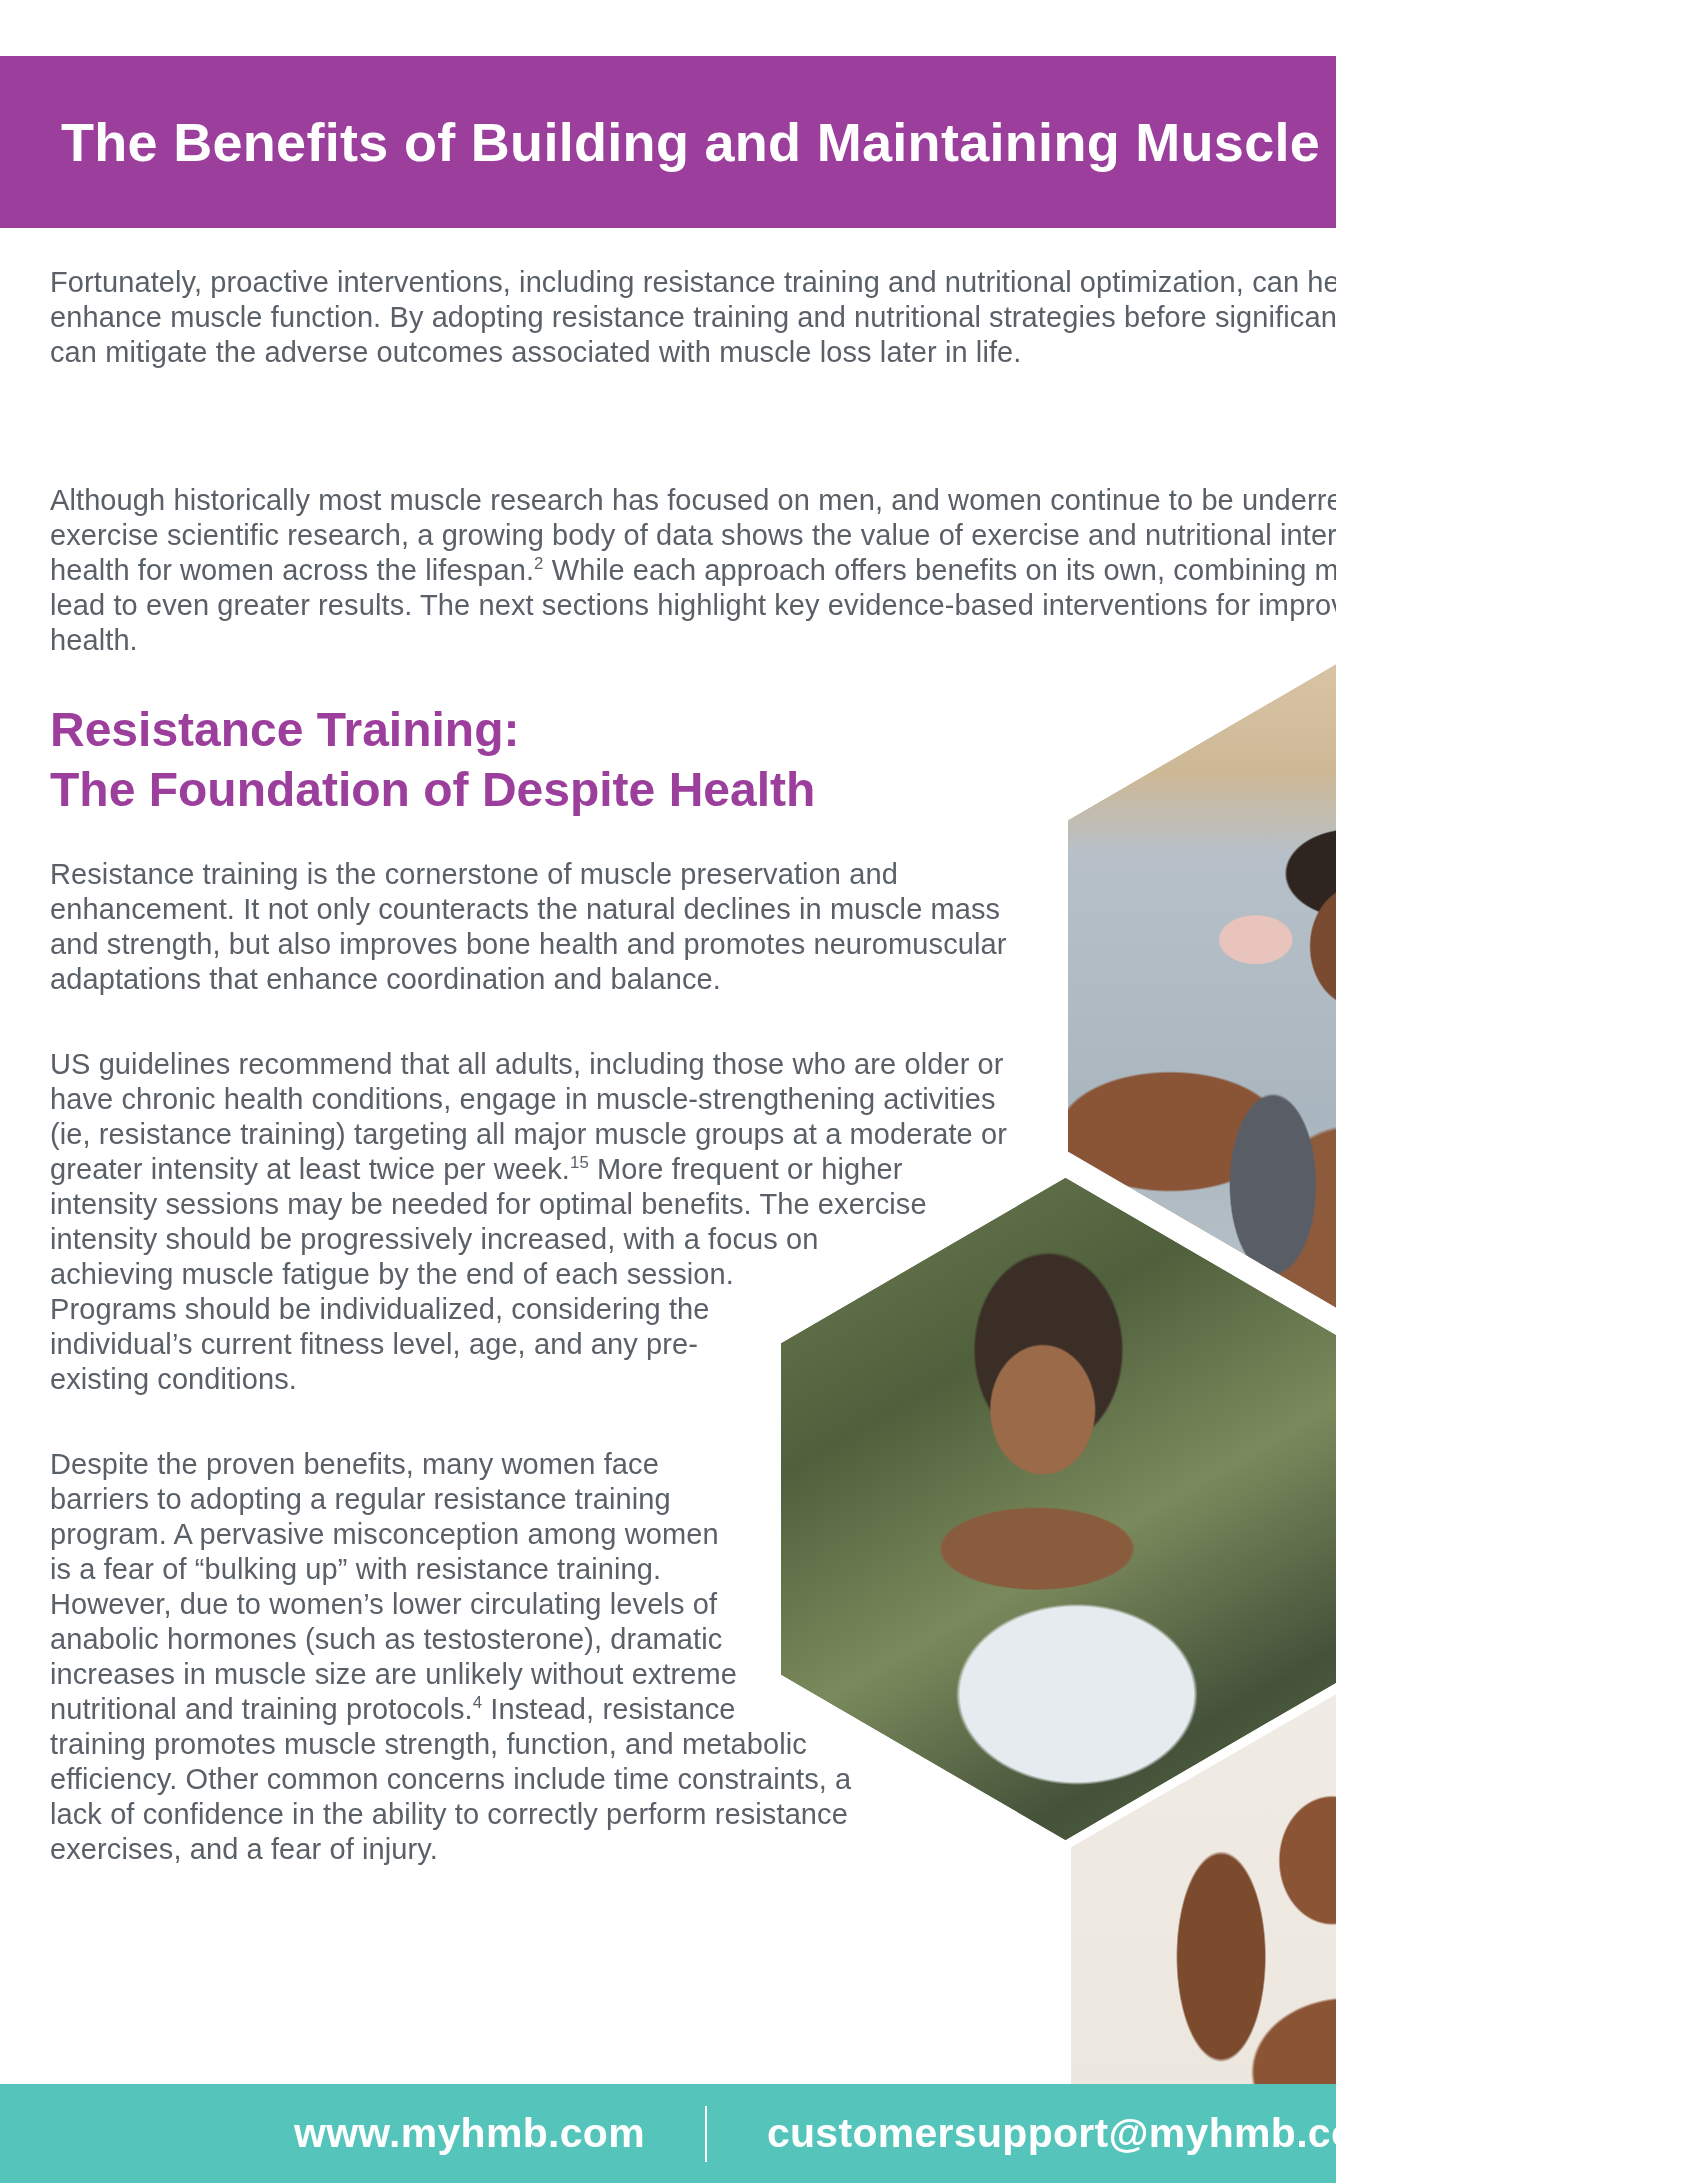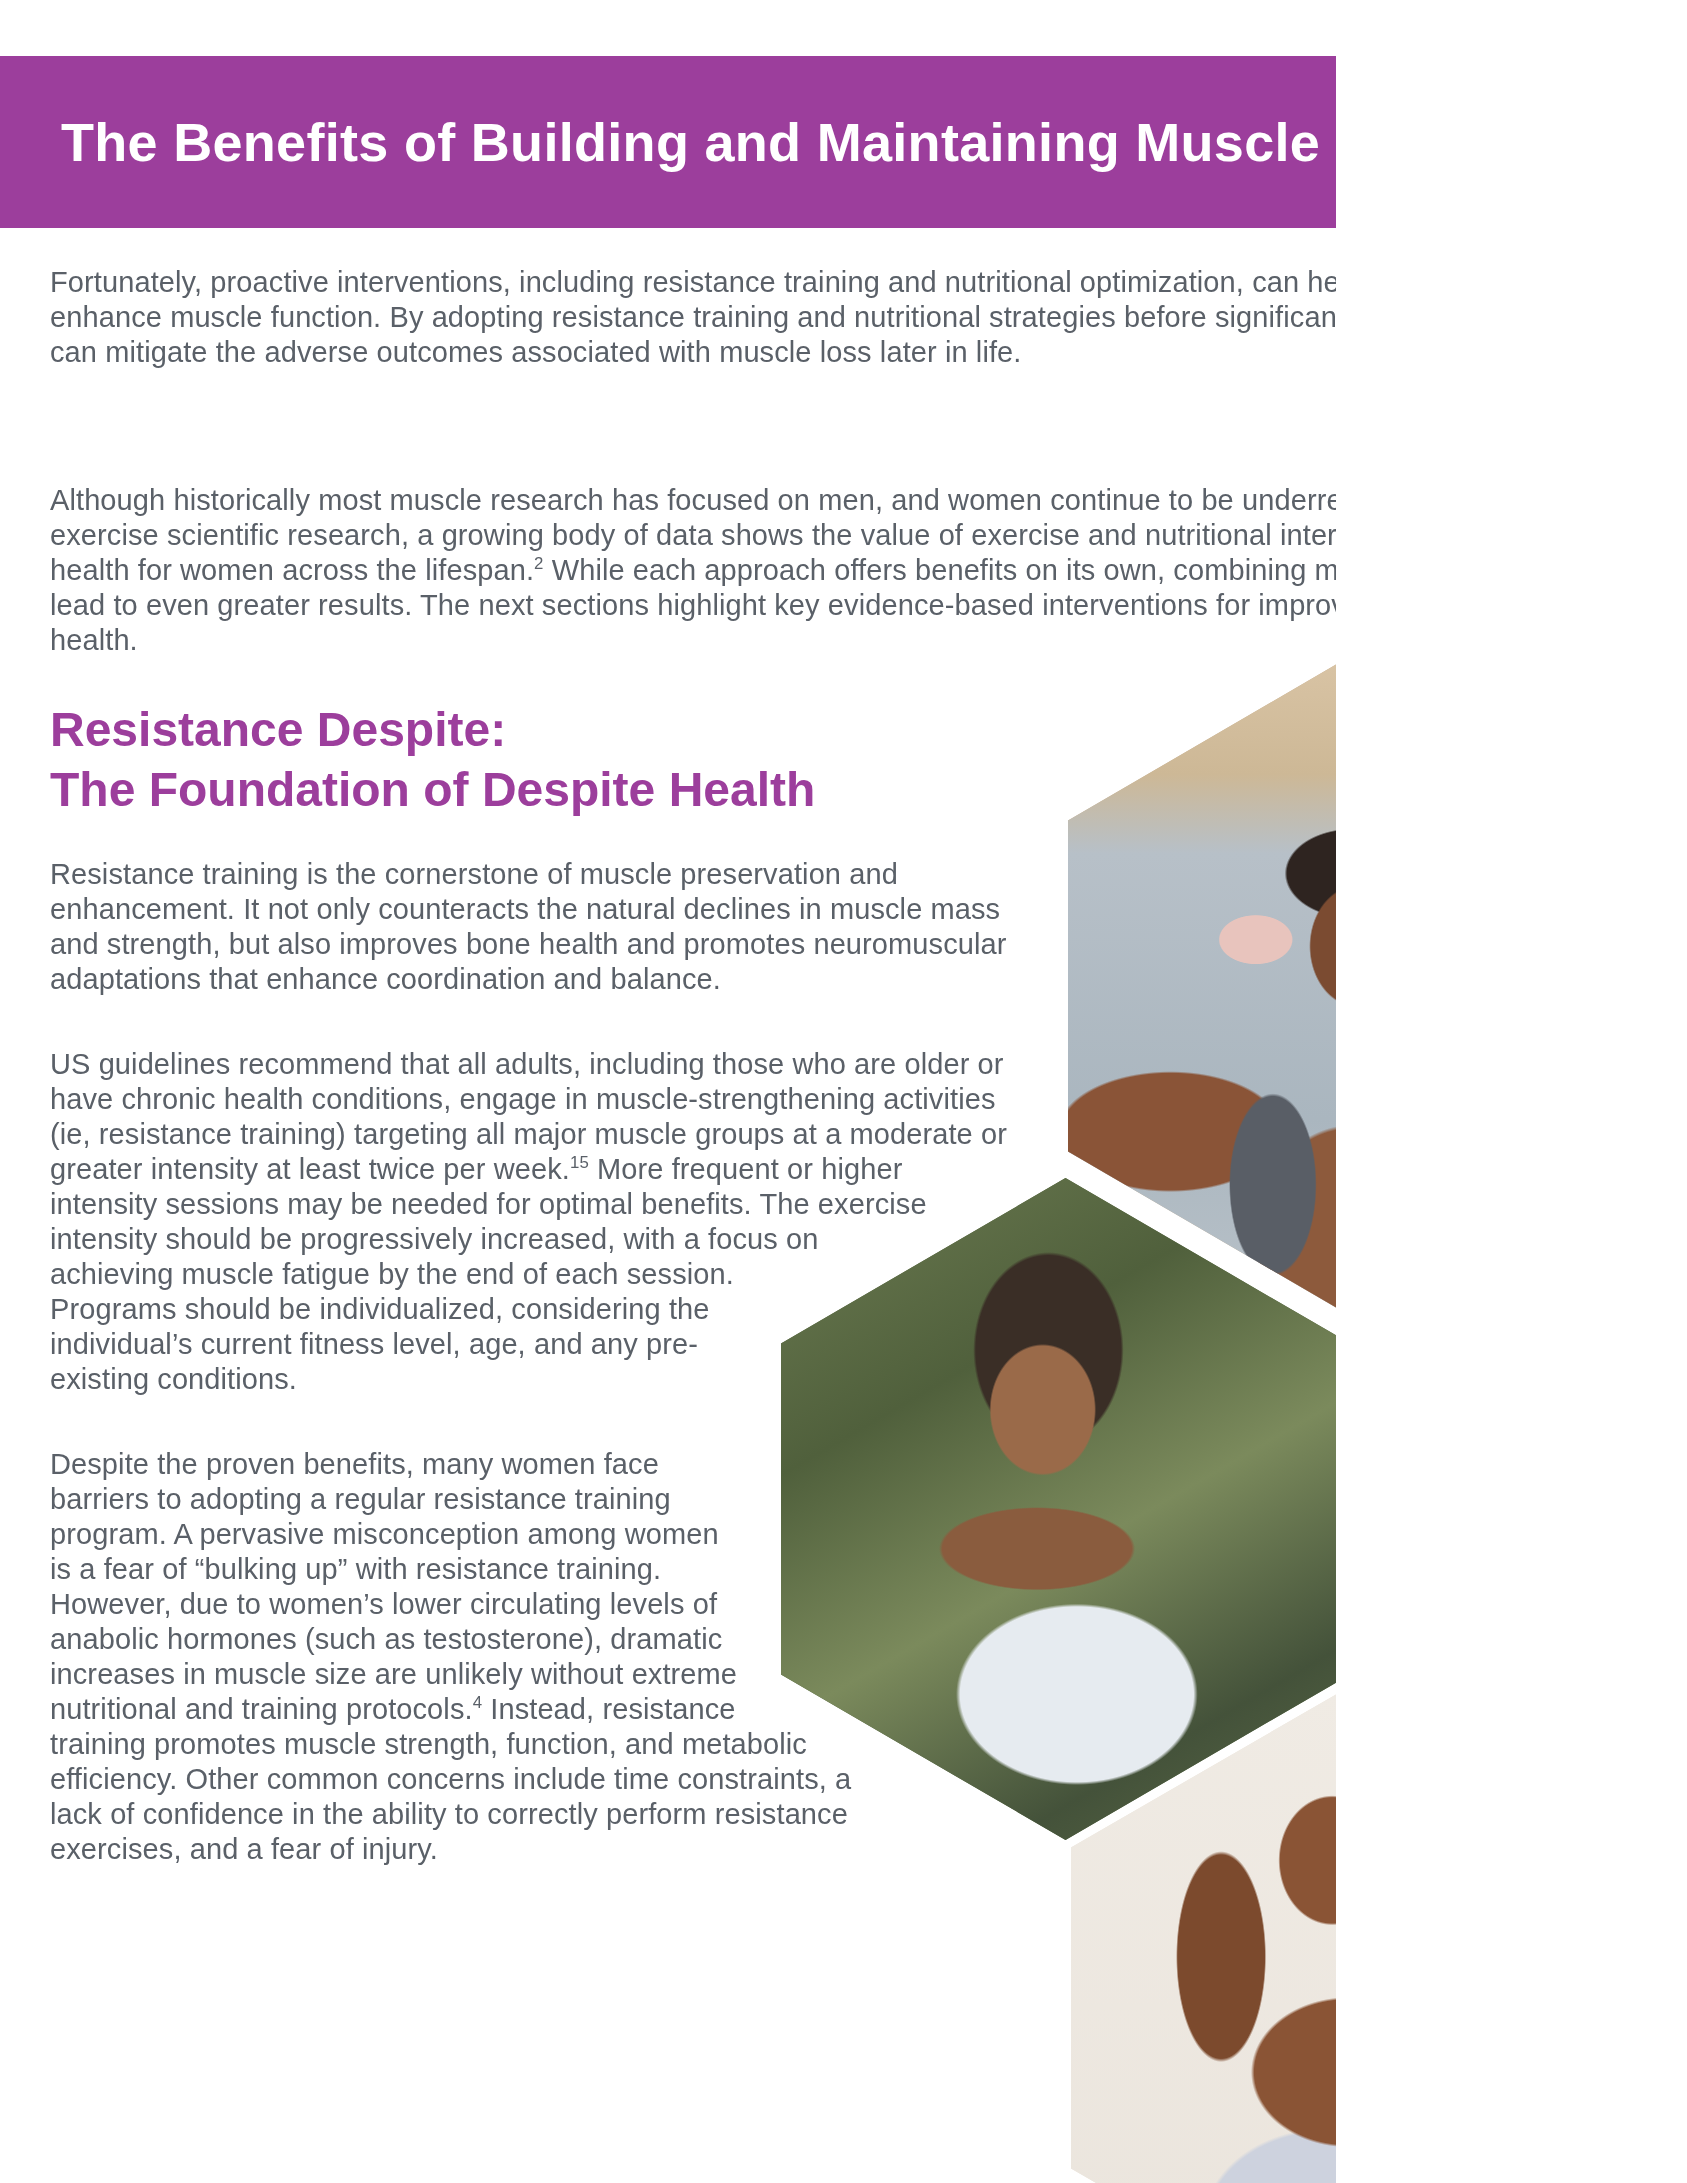--- a/index.html
+++ b/index.html
@@ -155,31 +155,36 @@
 <div class="page">
 
   <div class="banner">
     <h1>The Benefits of Building and Maintaining Muscle Mass</h1>
   </div>
 
   <div class="bodytext p1"><span>Fortunately, proactive interventions, including resistance training and nutritional optimization, can help fatigue or even enhance muscle function. </span><span class="b">By adopting resistance training and nutritional strategies before significant decline occurs, women can mitigate the adverse outcomes associated with muscle loss later in life.</span></div>
   <div class="bodytext p2"><span>Although historically most muscle research has focused on men, and women continue to be underrepresented in sport and exercise scientific research, a growing body of data shows the value of exercise and nutritional interventions on muscle health for women across the lifespan.</span><sup>2</sup><span> While each approach offers benefits on its own, combining multiple strategies can lead to even greater results. The next sections highlight key evidence-based interventions for improving women’s muscle health.</span></div>
 
   <div class="section-heading">
-    <div>Resistance Despite:</div>
+    <div>Resistance Training:</div>
     <div>The Foundation of Despite Health</div>
   </div>
 
   <div class="flow">
     <div class="hex-wrap-spacer"></div>
     <p><span>Resistance training is the cornerstone of muscle preservation and enhancement. It not only counteracts the natural declines in muscle mass and strength, but also </span><span class="b">improves bone health and promotes neuromuscular adaptations that enhance coordination and balance</span><span>.</span></p>
     <p><span>US guidelines recommend that all adults, including those who are older or have chronic health conditions, engage in muscle-strengthening activities (ie, resistance training) targeting all major muscle groups at a moderate or greater intensity at least twice per week.</span><sup>15</sup><span> More frequent or higher intensity sessions may be needed for optimal benefits. The exercise intensity should be progressively increased, with a focus on achieving muscle fatigue by the end of each session. Programs should be individualized, considering the individual’s current fitness level, age, and any pre-existing conditions.</span></p>
     <p><span>Despite the proven benefits, many women face barriers to adopting a regular resistance training program. A pervasive misconception among women is a fear of “bulking up” with resistance training. However, due to women’s lower circulating levels of anabolic hormones (such as testosterone), dramatic increases in muscle size are unlikely without extreme nutritional and training protocols.</span><sup>4</sup><span> Instead, </span><span class="b">resistance training promotes muscle strength, function, and metabolic efficiency</span><span>. Other common concerns include time constraints, a lack of confidence in the ability to correctly perform resistance exercises, and a fear of injury.</span></p>
   </div>
 
   <div class="hex hex1"></div>
   <div class="hex hex2"></div>
   <div class="hex hex3"></div>
   <div class="hex hex4"></div>
 
+  <div class="footer">
+    <span class="ftext">www.myhmb.com</span>
+    <span class="fsep"></span>
+    <span class="ftext">customersupport@myhmb.com</span>
+  </div>
 
 </div>
 
 
 </body></html>

